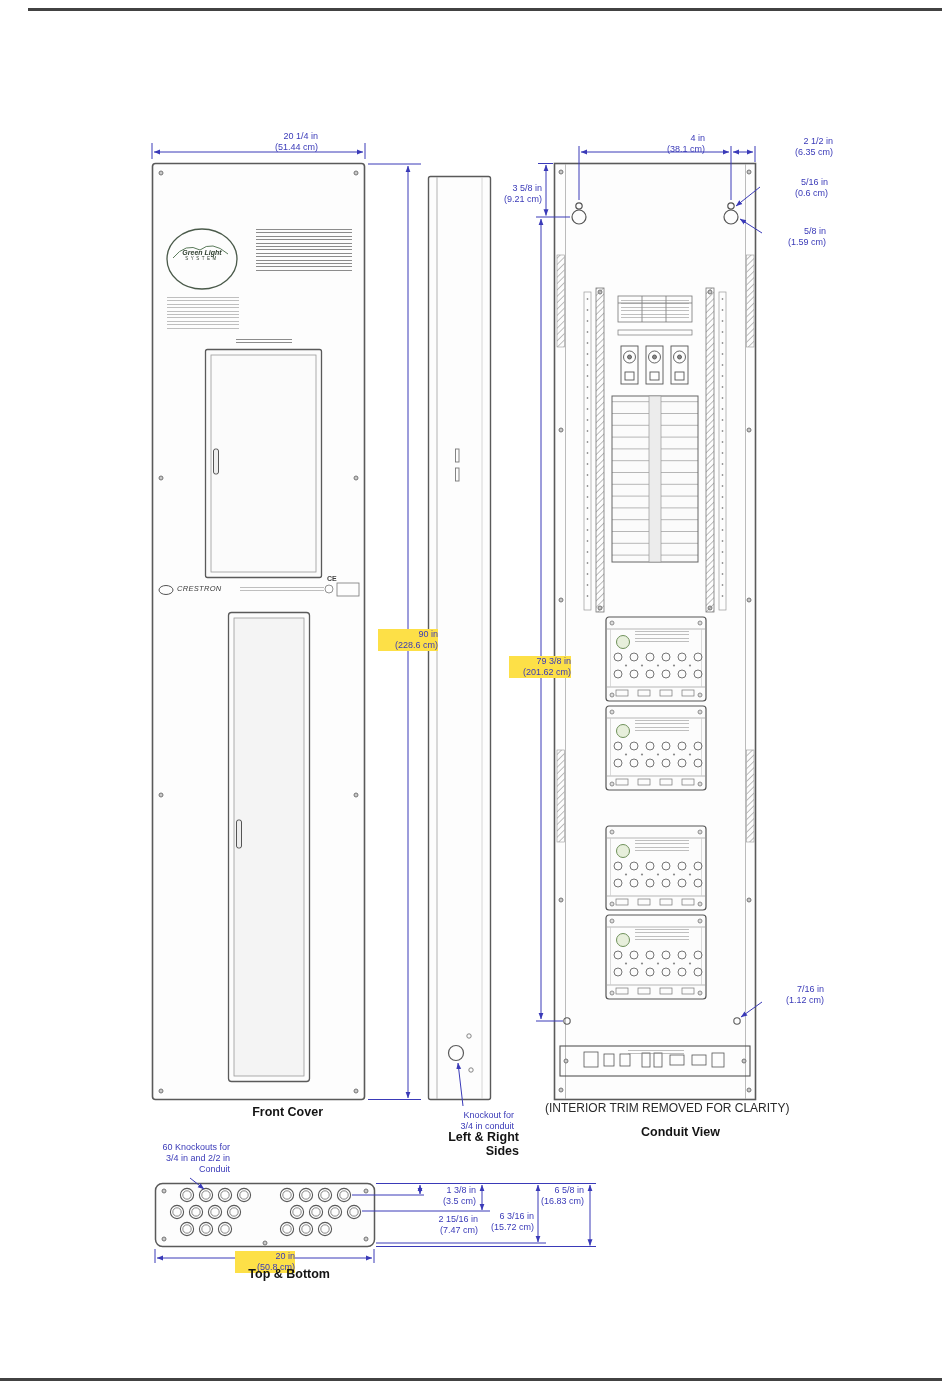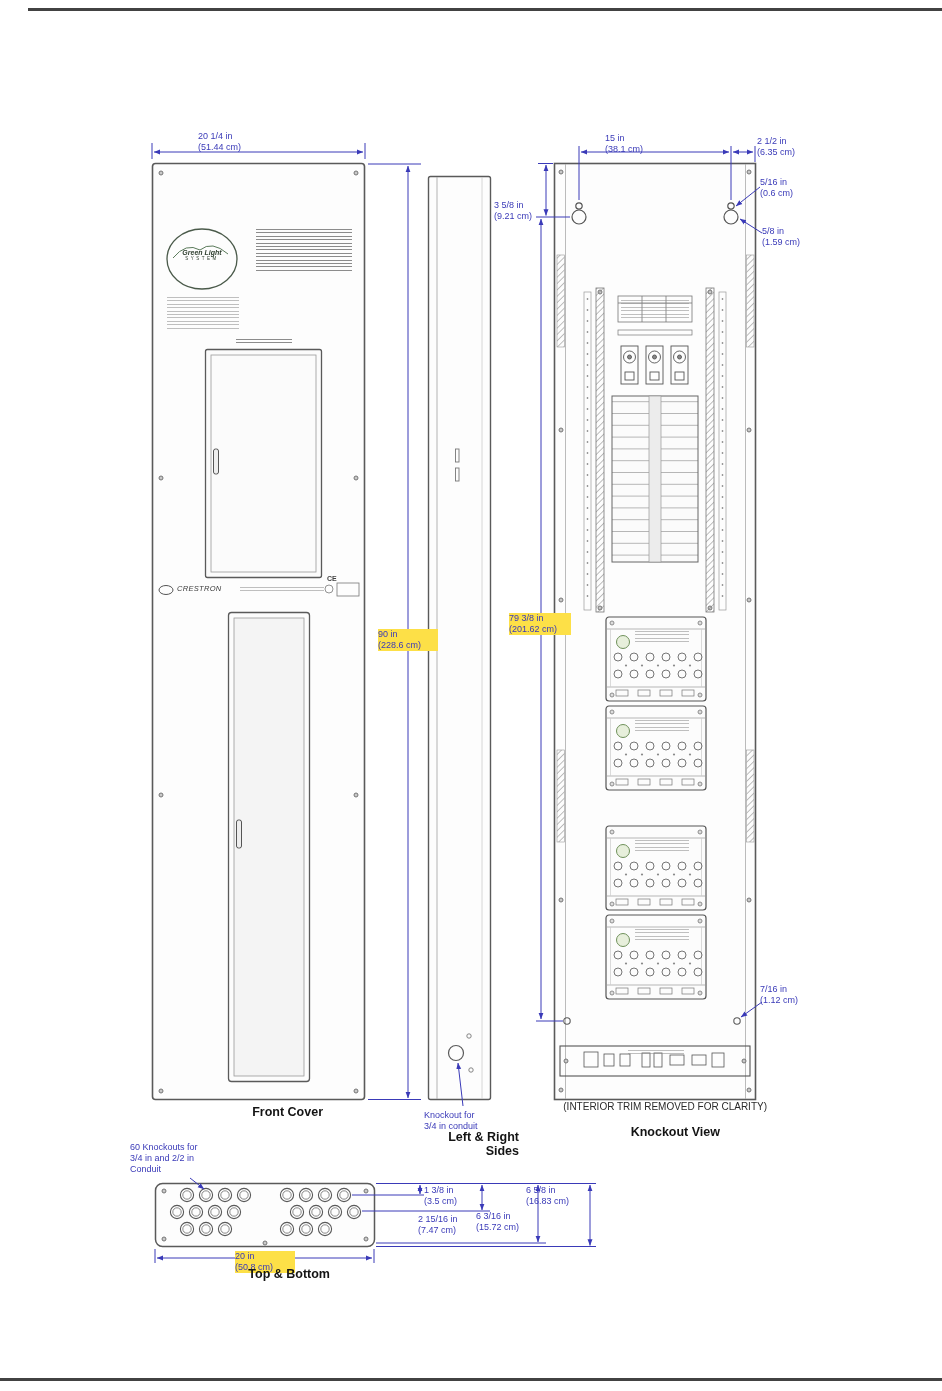--- a/index.html
+++ b/index.html
@@ -1,24 +1,24 @@
 <!DOCTYPE html>
 <html><head>
 <meta charset="utf-8">
 <style>
   html,body{margin:0;padding:0;background:#ffffff}
   .canvas{position:relative;width:942px;height:1391px;background:#fff;overflow:hidden;font-family:"Liberation Sans",sans-serif}
   .art{position:absolute;left:0;top:0;display:block}
   .edge{position:absolute;background:#424242}
-  .txt{position:absolute;color:#3a3ab8;font-size:9px;line-height:1.2;text-align:left}
+  .txt{position:absolute;color:#3a3ab8;font-size:9px;line-height:1.2;text-align:right}
   .txt span{display:block;white-space:nowrap}
   .bg{background:#fde047}
   .vlabel{position:absolute;color:#141414;font-size:12.5px;font-weight:700;text-align:right;line-height:1.15}
   .vlabel span{display:block;white-space:nowrap}
-  .small-note{position:absolute;color:#2a2a2a;font-size:10px;text-align:right;white-space:nowrap}
+  .small-note{position:absolute;color:#2a2a2a;font-size:12px;text-align:left;white-space:nowrap}
   .micro{position:absolute;background:repeating-linear-gradient(to bottom,#8c8c8c 0 1px,rgba(0,0,0,0) 1px 3.4px)}
   .micro.light{opacity:.55}
   .logo-txt{position:absolute;text-align:center;color:#2f3f2f}
   .logo-txt .l1{display:block;font-size:7px;font-weight:700;font-style:italic;white-space:nowrap}
   .logo-txt .l2{display:block;font-size:4.5px;letter-spacing:2.5px;white-space:nowrap}
   .brand-txt{position:absolute;font-size:7.5px;font-weight:400;font-style:italic;color:#3c3c3c;letter-spacing:.3px}
   .ce-txt{position:absolute;font-size:7px;color:#444;font-weight:700}
 </style>
 </head>
 <body>
@@ -326,40 +326,40 @@
 
   <div class="txt" style="left:198px;top:131px;width:120px">
     <span>20 1/4 in</span>
     <span>(51.44 cm)</span>
   </div>
   <div class="txt bg" style="left:378px;top:629px;width:60px">
     <span>90 in</span>
     <span>(228.6 cm)</span>
   </div>
   <div class="txt" style="left:605px;top:133px;width:100px">
-    <span>15 in</span>
+    <span>4 in</span>
     <span>(38.1 cm)</span>
   </div>
   <div class="txt" style="left:757px;top:136px;width:76px">
     <span>2 1/2 in</span>
     <span>(6.35 cm)</span>
   </div>
-  <div class="txt" style="left:494px;top:200px;width:48px">
+  <div class="txt" style="left:494px;top:183px;width:48px">
     <span>3 5/8 in</span>
     <span>(9.21 cm)</span>
   </div>
   <div class="txt" style="left:760px;top:177px;width:68px">
     <span>5/16 in</span>
     <span>(0.6 cm)</span>
   </div>
   <div class="txt" style="left:762px;top:226px;width:64px">
     <span>5/8 in</span>
     <span>(1.59 cm)</span>
   </div>
-  <div class="txt bg" style="left:509px;top:613px;width:62px">
+  <div class="txt bg" style="left:509px;top:656px;width:62px">
     <span>79 3/8 in</span>
     <span>(201.62 cm)</span>
   </div>
   <div class="txt" style="left:760px;top:984px;width:64px">
     <span>7/16 in</span>
     <span>(1.12 cm)</span>
   </div>
   <div class="txt" style="left:424px;top:1110px;width:90px">
     <span>Knockout for</span>
     <span>3/4 in conduit</span>
@@ -389,16 +389,16 @@
     <span>20 in</span>
     <span>(50.8 cm)</span>
   </div>
 
   <div class="vlabel" style="left:193px;top:1105px;width:130px">Front Cover</div>
   <div class="vlabel" style="left:405px;top:1130px;width:114px">
     <span>Left &amp; Right</span>
     <span>Sides</span>
   </div>
   <div class="small-note" style="left:545px;top:1101px;width:222px">(INTERIOR TRIM REMOVED FOR CLARITY)</div>
-  <div class="vlabel" style="left:590px;top:1125px;width:130px">Knockout View</div>
+  <div class="vlabel" style="left:590px;top:1125px;width:130px">Conduit View</div>
   <div class="vlabel" style="left:200px;top:1267px;width:130px">Top &amp; Bottom</div>
 
 </div>
 
 </body></html>

